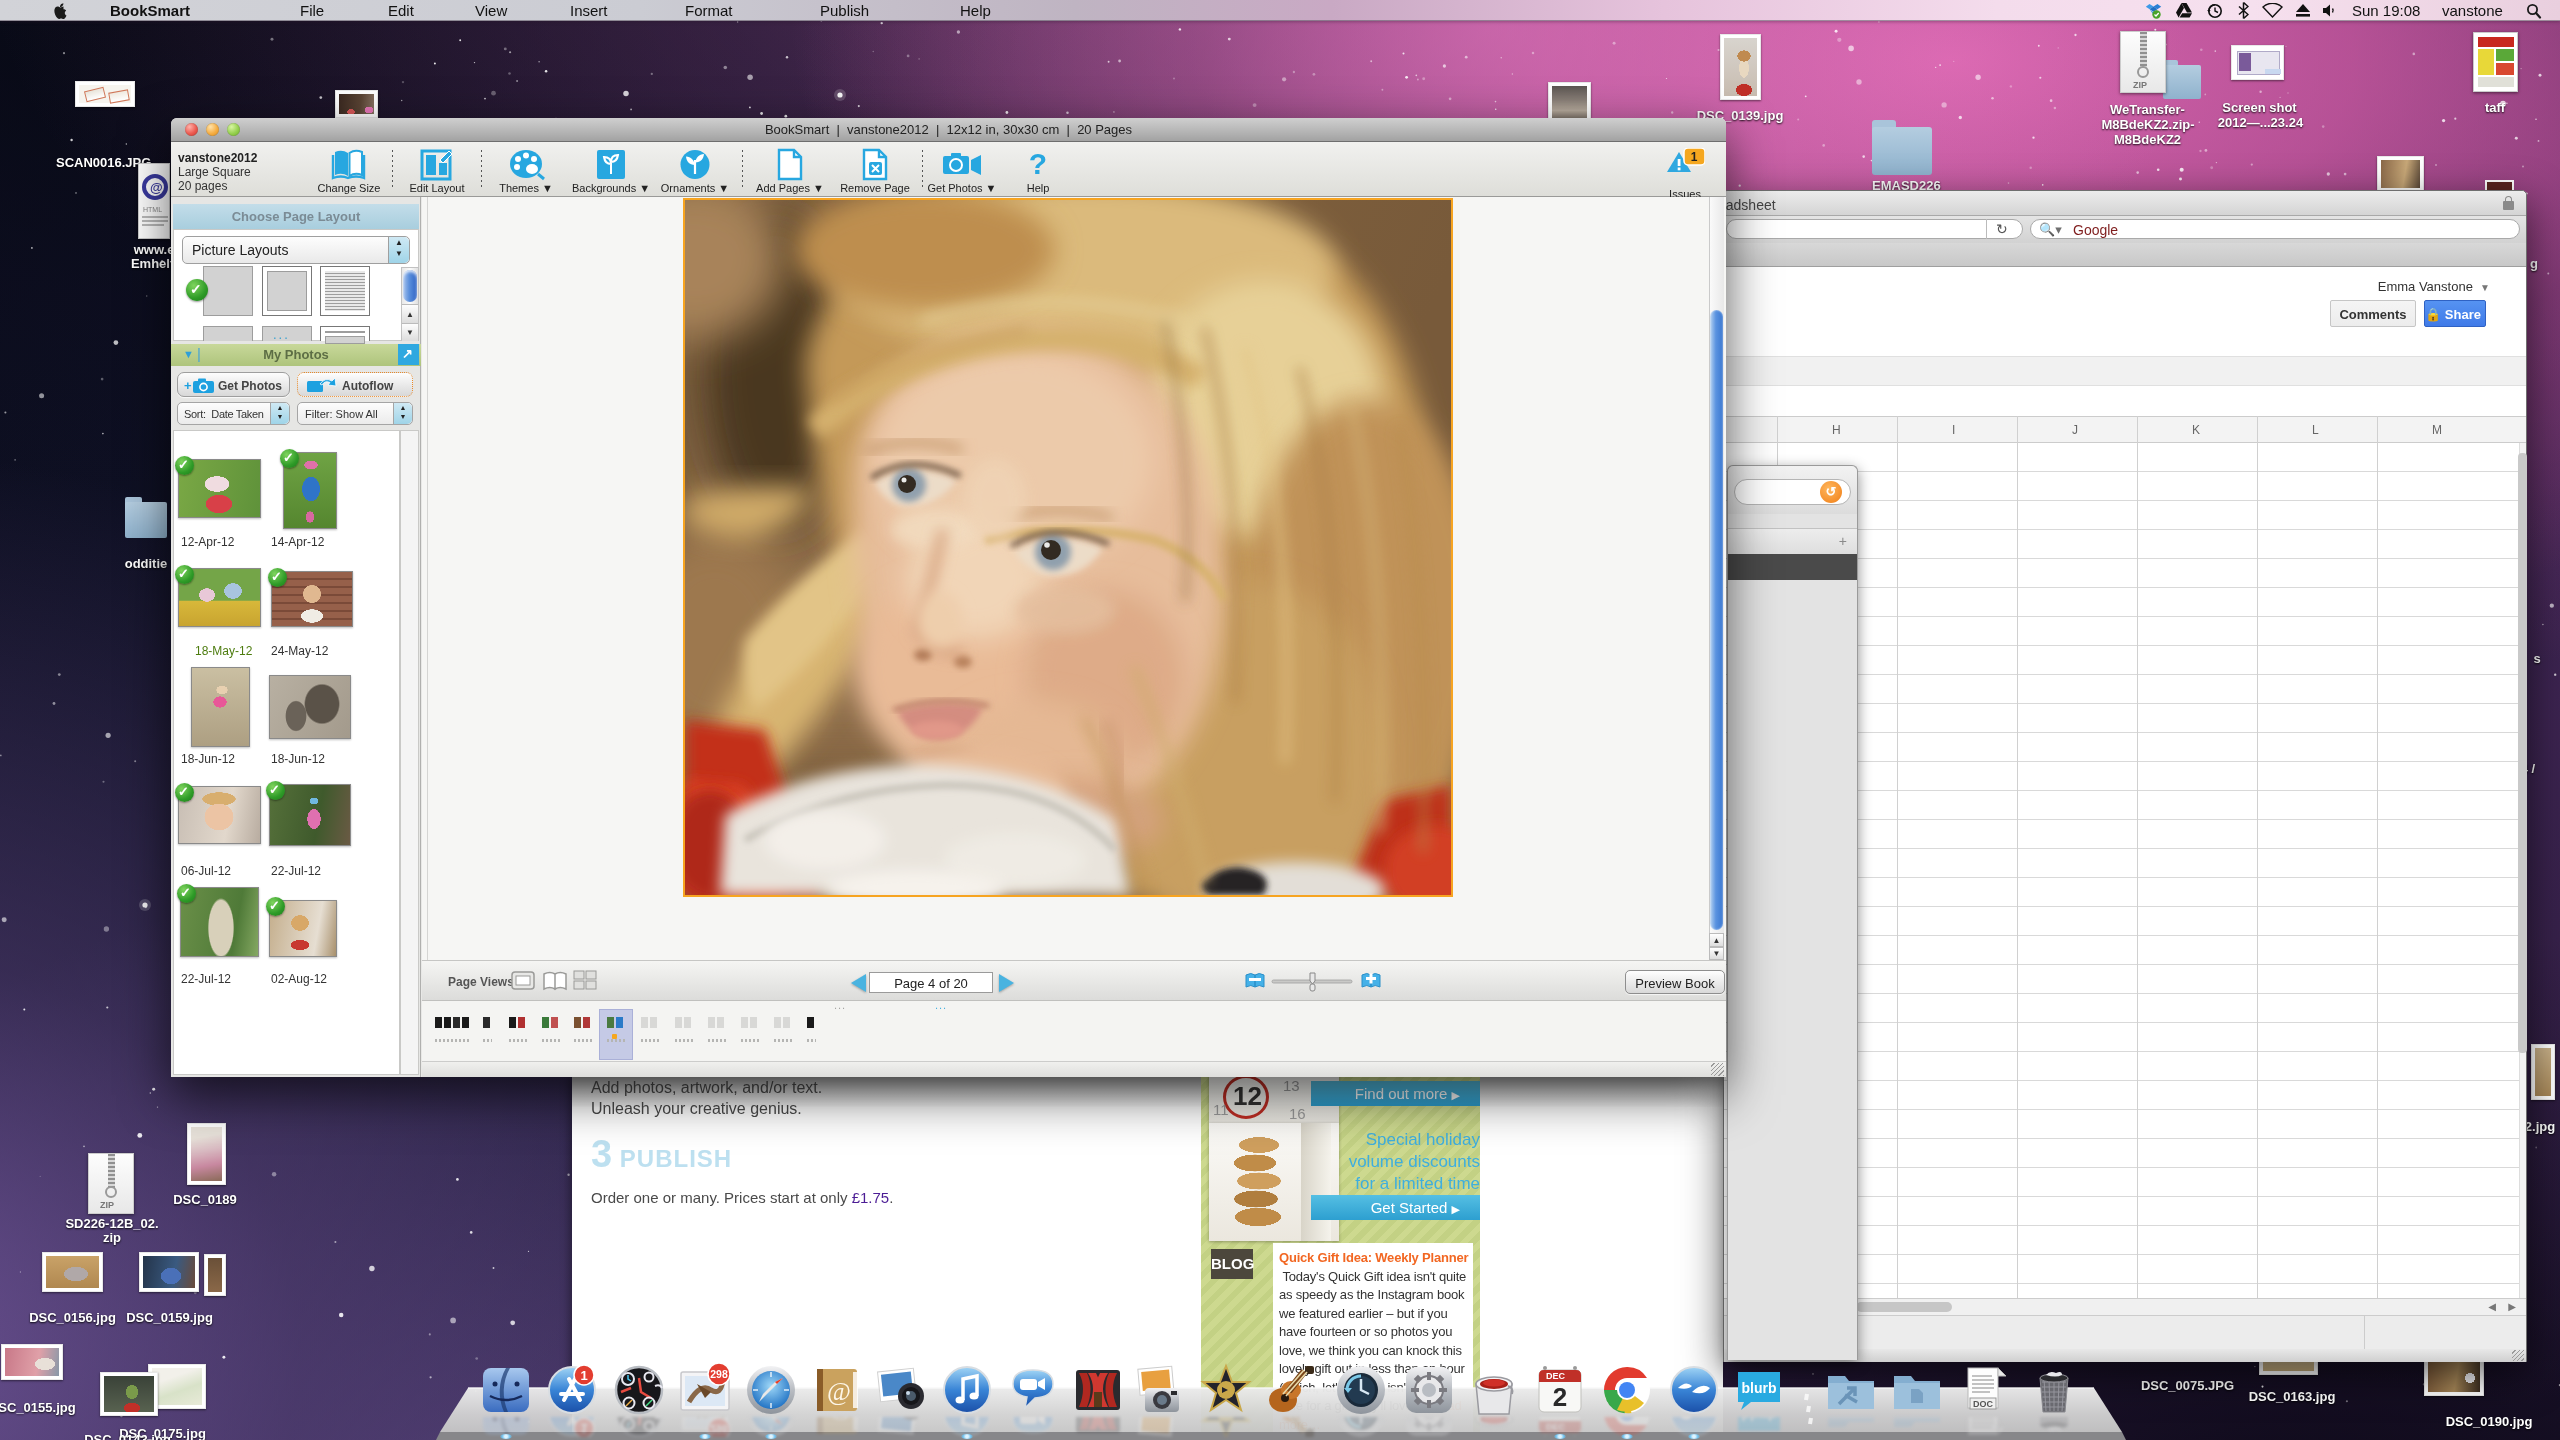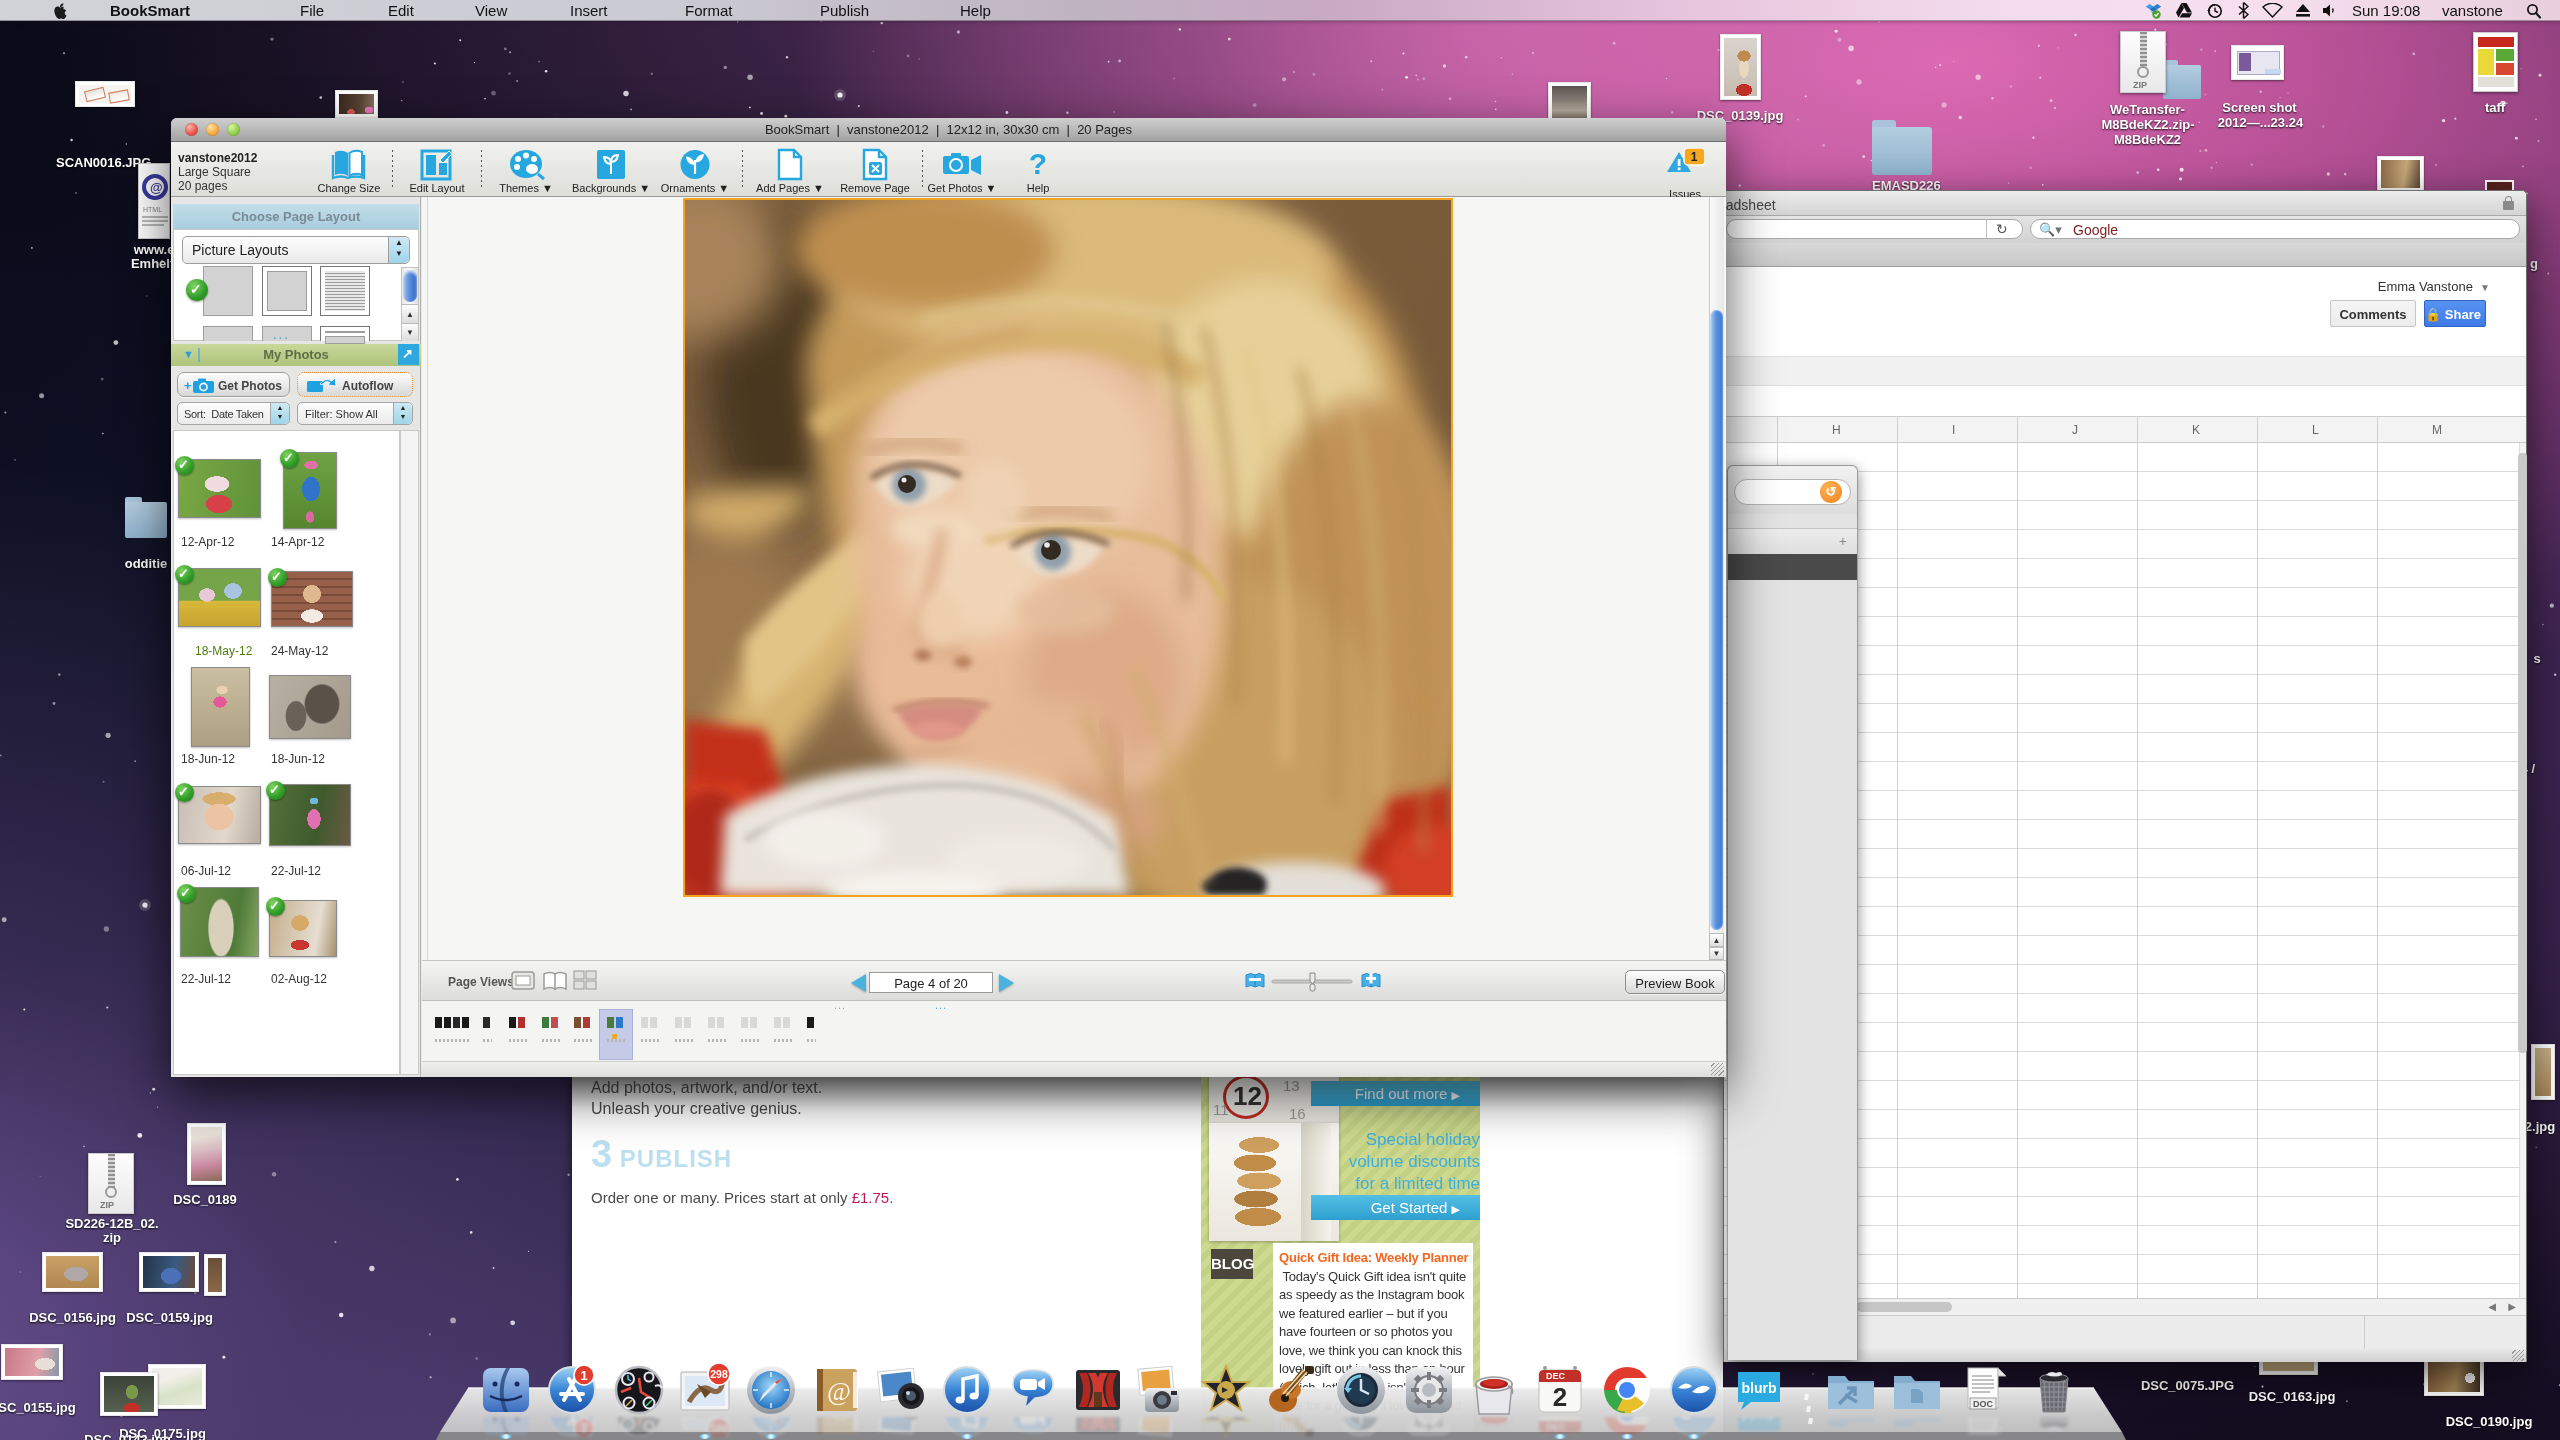--- a/index.html
+++ b/index.html
@@ -776,21 +776,21 @@
   <div class="photoicon" style="left:2424px;top:1354px;width:60px;height:42px;">
       <div style="background:radial-gradient(11px 11px at 42px 20px,#f0f0f4 45%,rgba(0,0,0,0) 46%),linear-gradient(100deg,#7a5838,#a88858 55%,#3a2c20);"></div>
     </div>
   <div class="dlabel" style="left:2434px;top:1414px;width:110px;">DSC_0190.jpg</div>
 </div>
 
 <div id="blurbwin" class="abs" style="left:572px; top:1077px; width:1151px; height:363px; background:#fff; box-shadow:-3px 0 8px rgba(0,0,0,0.35);">
   <div class="abs" style="left:0;top:0;width:1151px;height:30px;background:linear-gradient(#ababab,#d8d8d8 45%,#fbfbfb);"></div>
   <div class="abs" style="left:19px;top:0px;width:260px;font-size:16px;color:#4a4a4a;line-height:21px;">Add photos, artwork, and/or text. Unleash your creative genius.</div>
   <div class="abs" style="left:19px;top:56px;"><span style="font-size:38px;color:#bde0f0;font-weight:bold;">3</span><span style="font-size:24px;color:#bde0f0;font-weight:bold;letter-spacing:1px;"> PUBLISH</span></div>
-  <div class="abs" style="left:19px;top:112px;font-size:15px;color:#4a4a4a;">Order one or many. Prices start at only <span style="color:#be185d;text-align:center;">£1.75</span>.</div>
+  <div class="abs" style="left:19px;top:112px;font-size:15px;color:#4a4a4a;">Order one or many. Prices start at only <span style="color:#4c1d95;text-align:center;">£1.75</span>.</div>
 
   <div class="abs" style="left:629px;top:0;width:279px;height:363px;background:repeating-linear-gradient(135deg,#cdd98f 0 6px,#c3d184 6px 12px);">
 
     <div class="abs" style="left:8px;top:-6px;width:130px;height:52px;background:linear-gradient(#fdfdfb,#e8e6df);box-shadow:0 1px 3px rgba(0,0,0,0.3);">
       <div class="abs" style="left:14px;top:4px;width:46px;height:44px;border:3px solid #c02d24;border-radius:50%;"></div>
       <div class="abs" style="left:24px;top:10px;font-size:26px;color:#333;font-weight:bold;">12</div>
       <div class="abs" style="left:74px;top:6px;font-size:15px;color:#9a9a9a;">13</div>
       <div class="abs" style="left:4px;top:30px;font-size:15px;color:#9a9a9a;">11</div>
       <div class="abs" style="left:80px;top:34px;font-size:15px;color:#9a9a9a;">16</div>
     </div>

